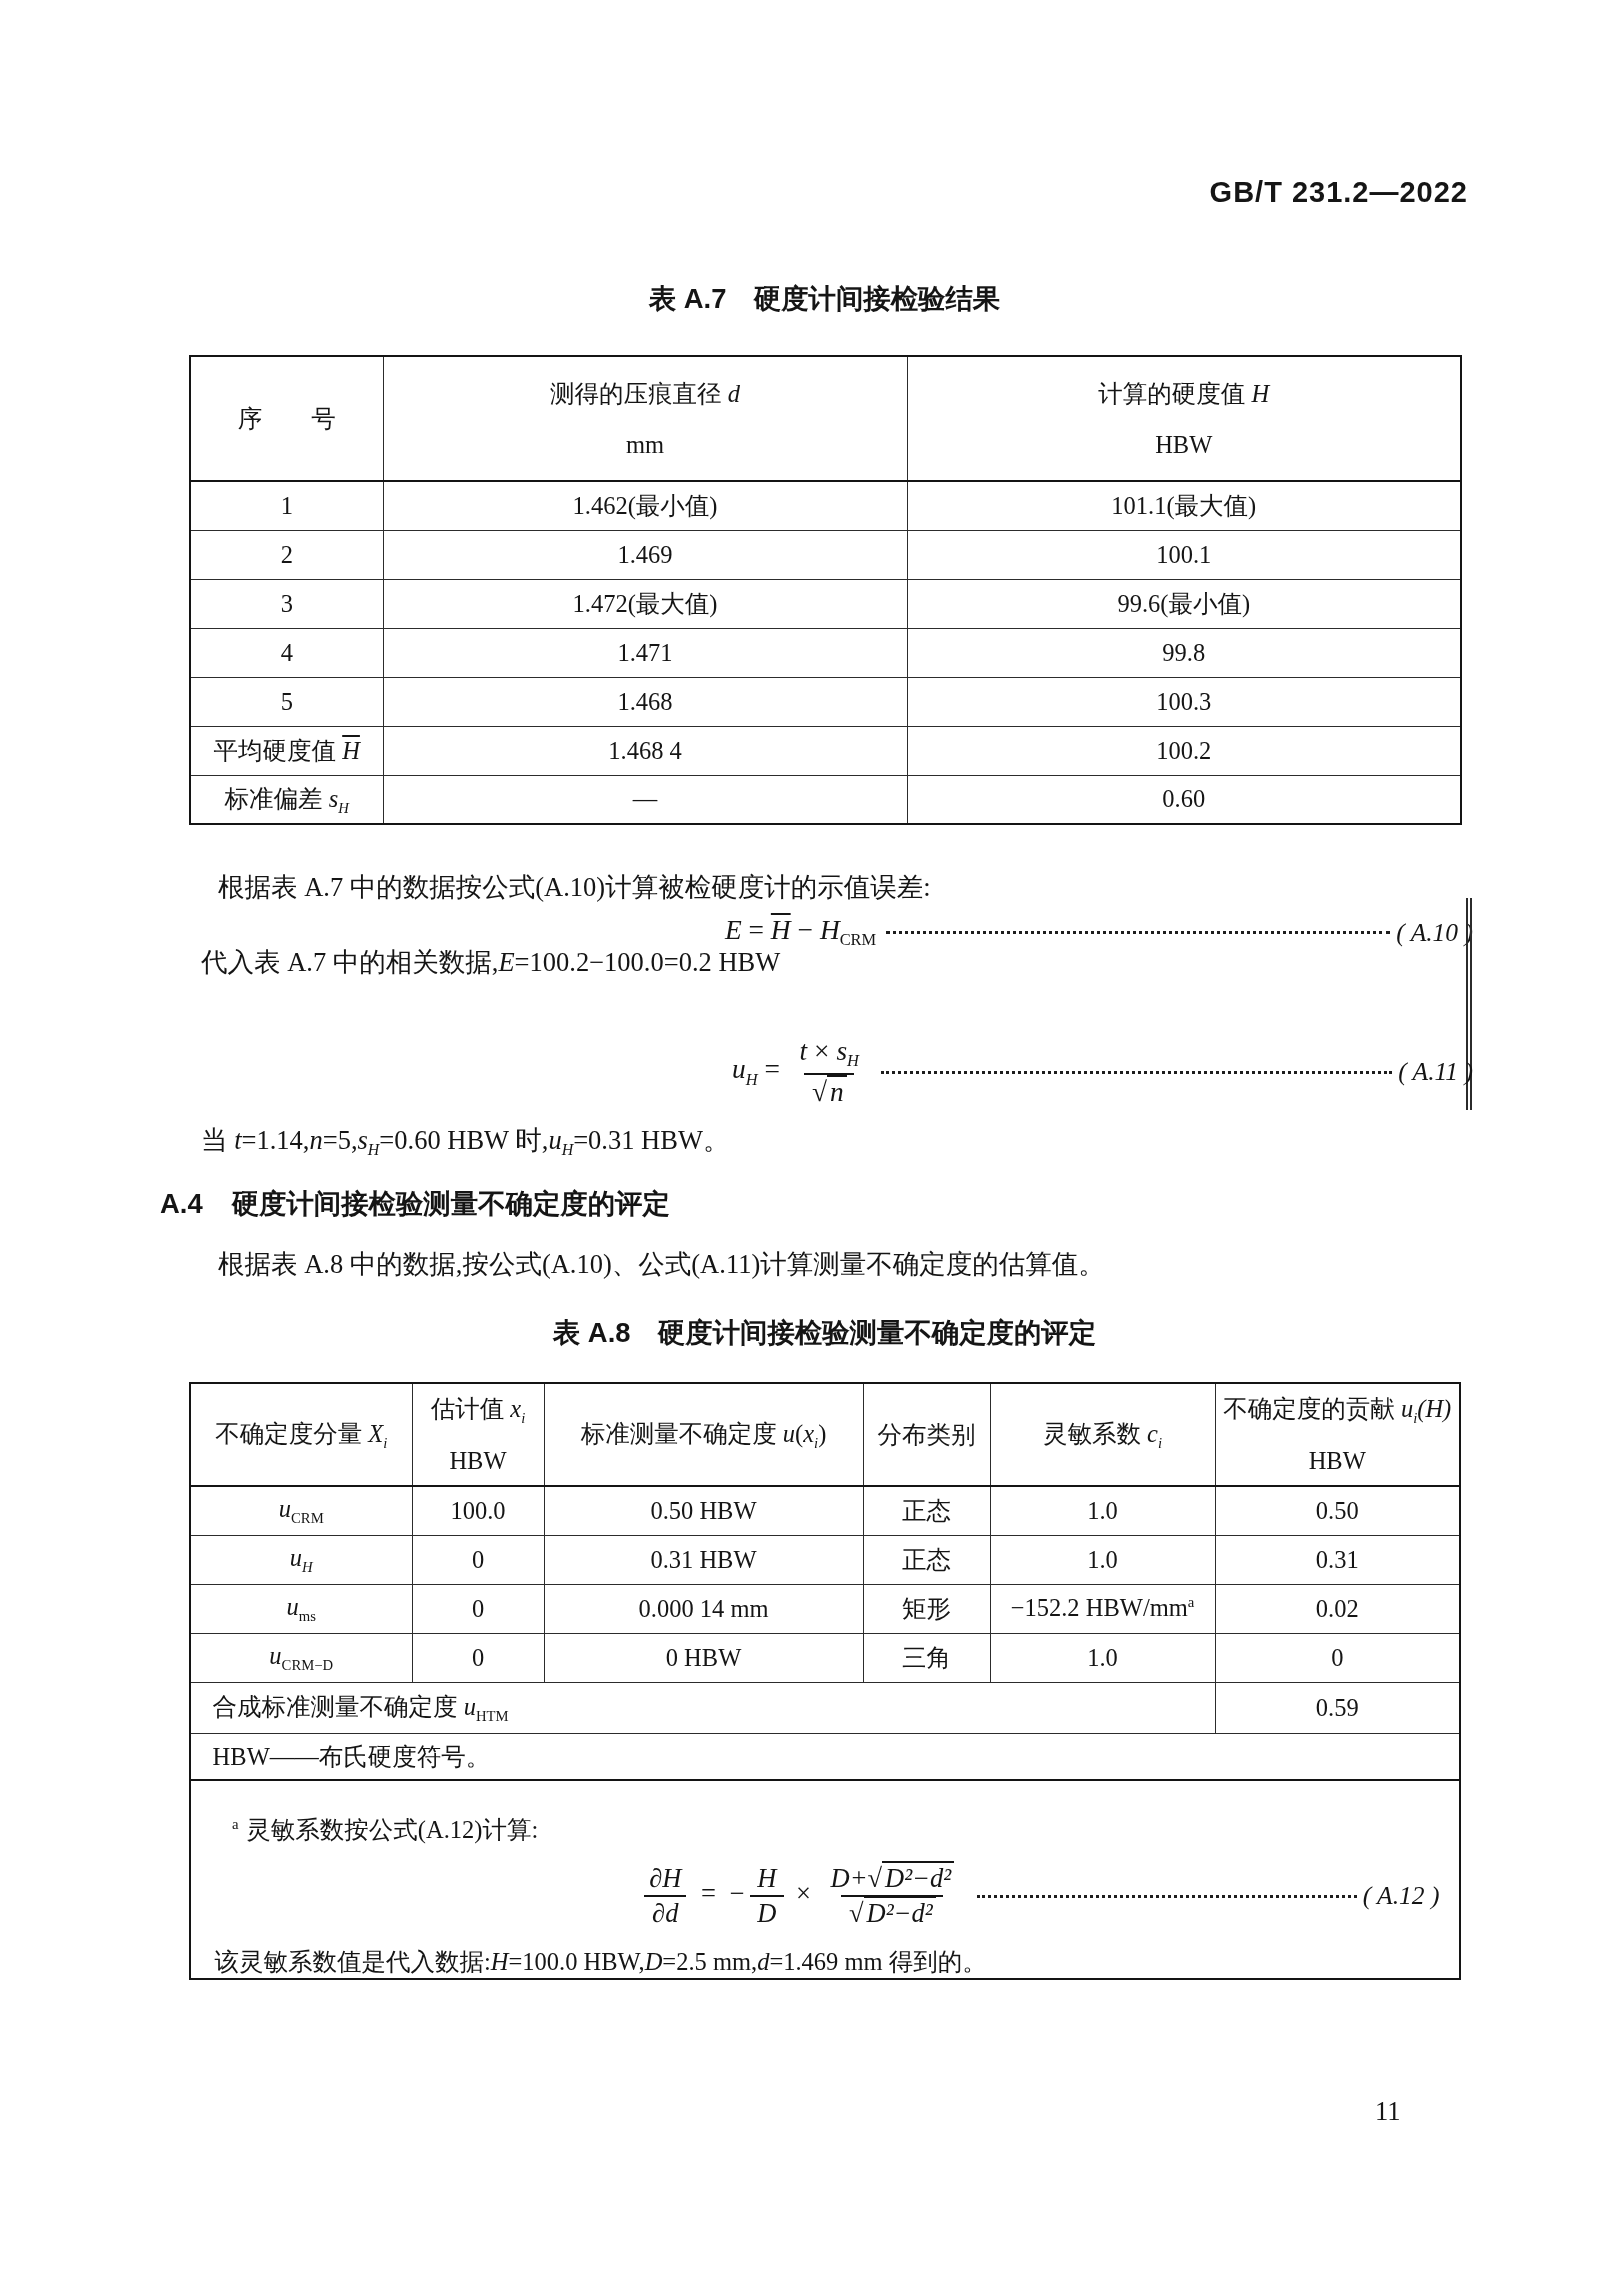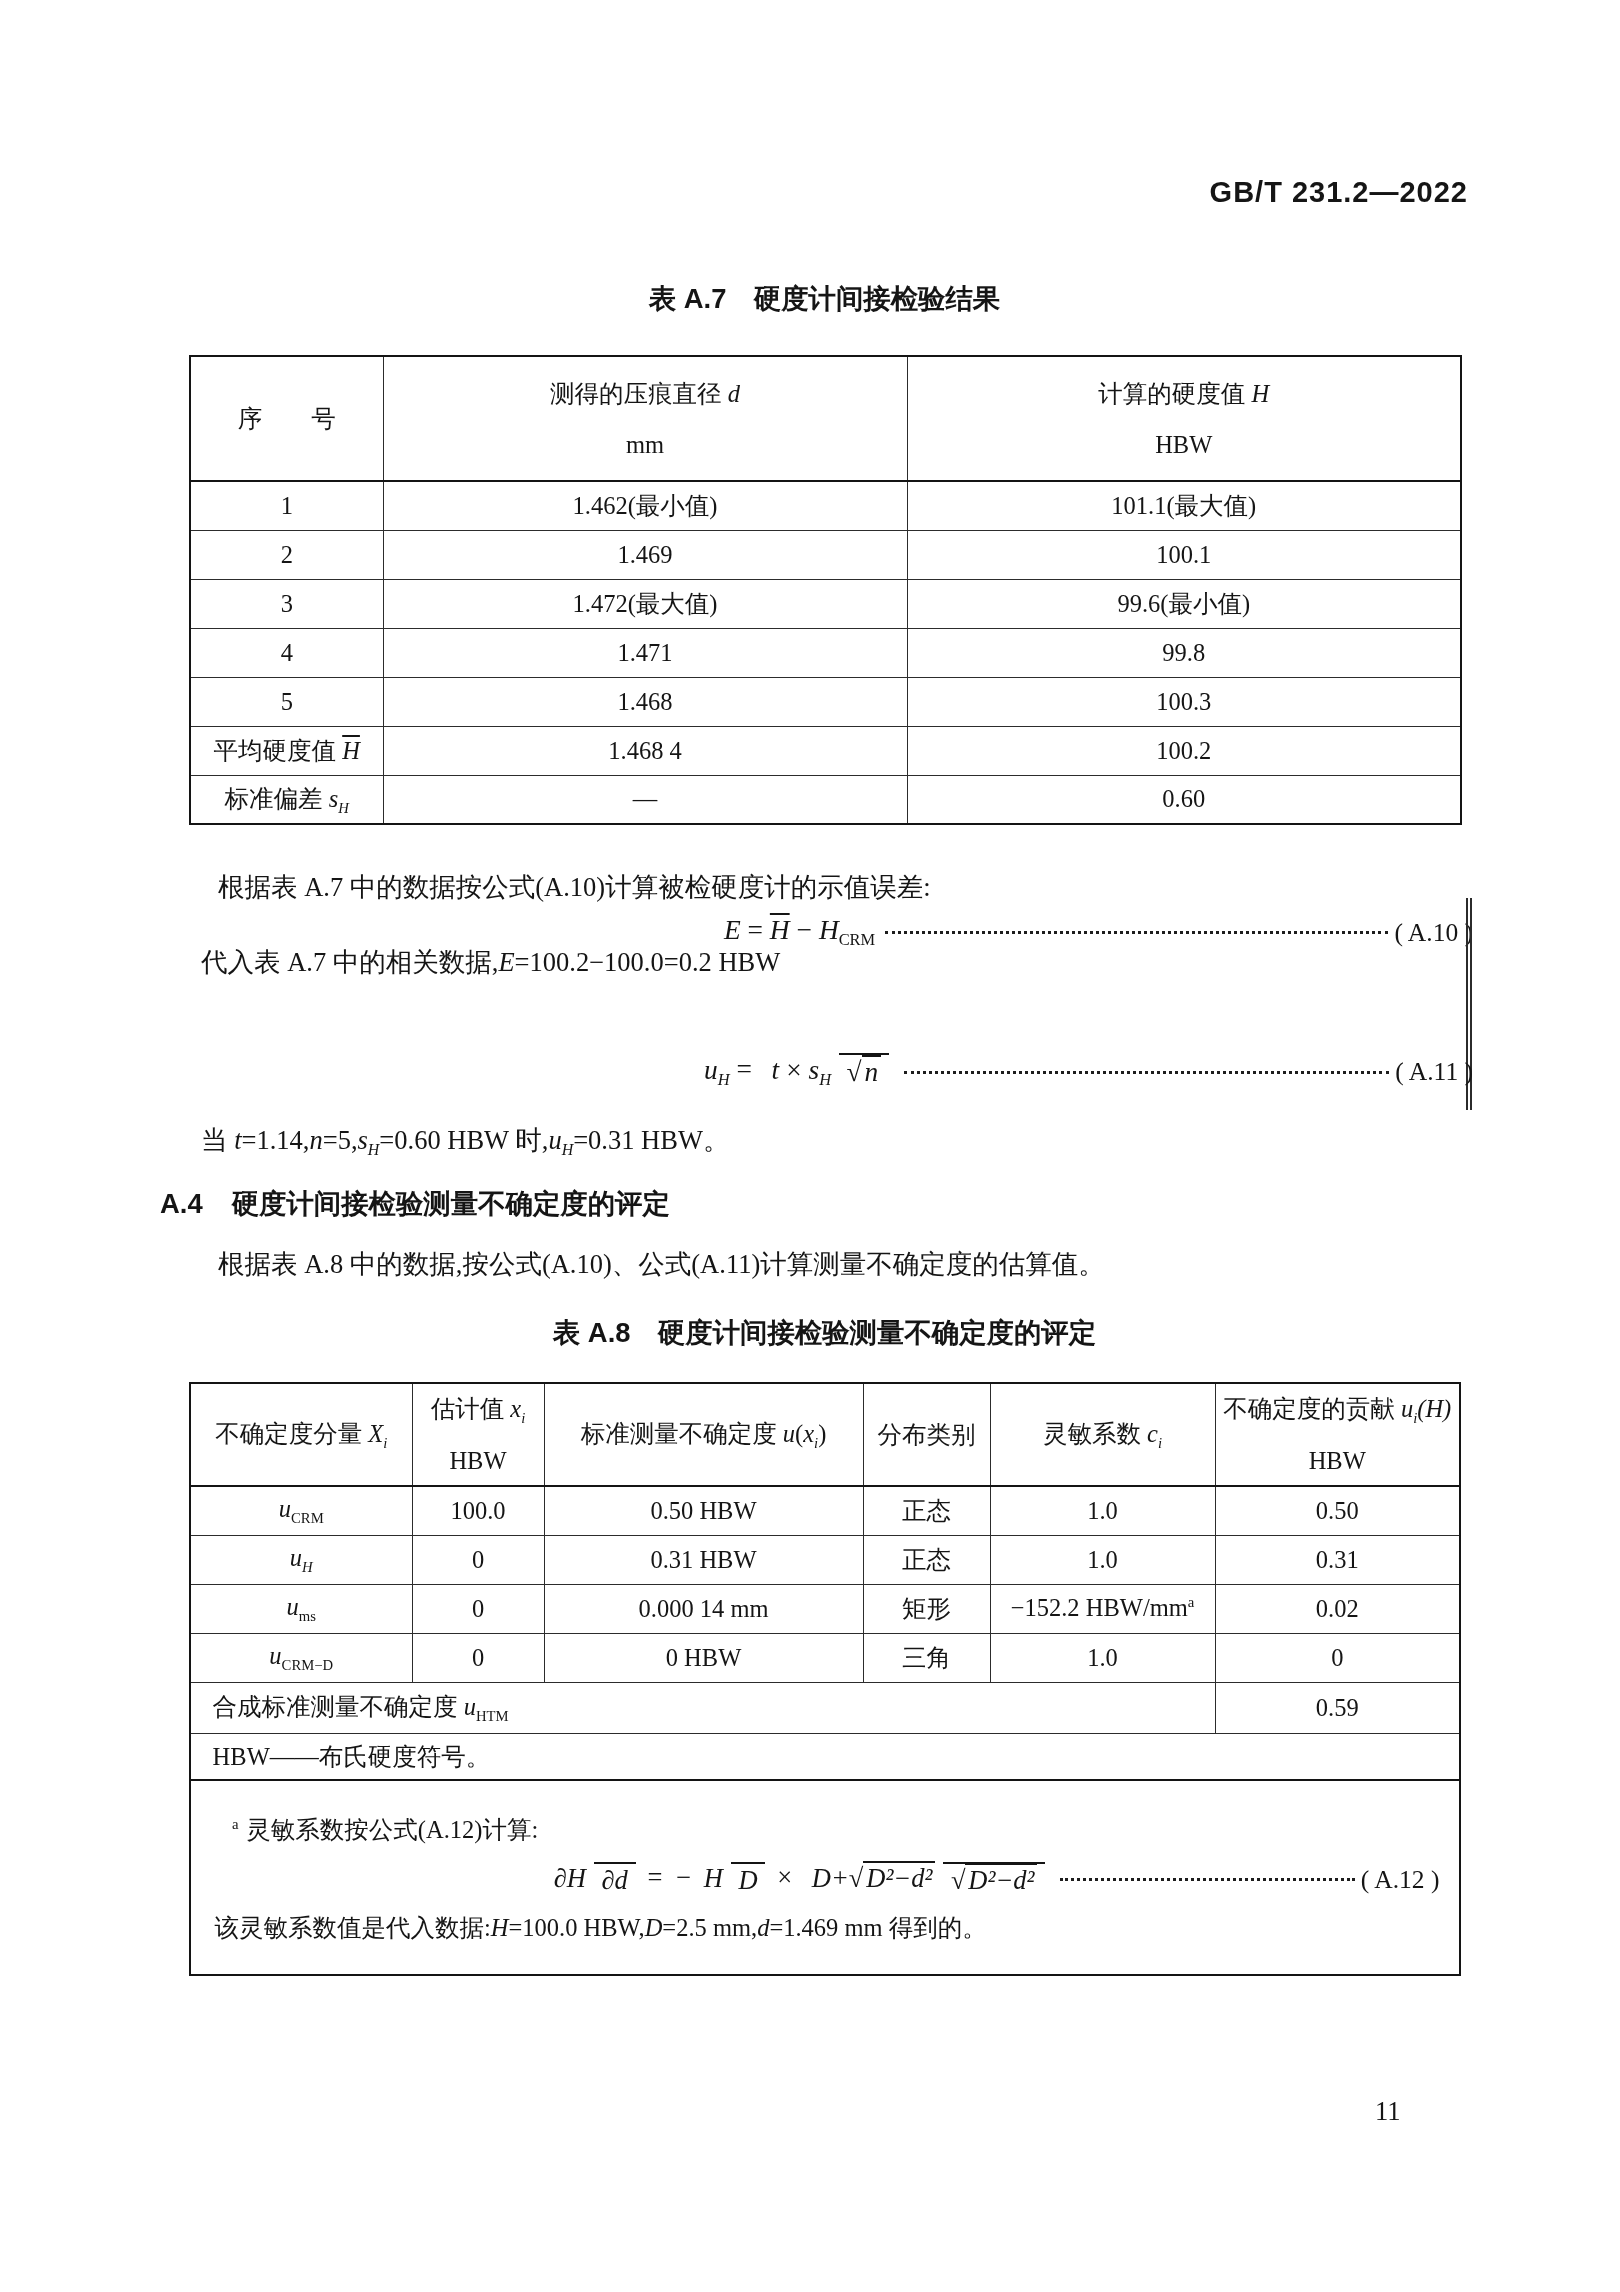--- a/index.html
+++ b/index.html
@@ -17,23 +17,23 @@
              border:2.9px solid #141414;}
   table.grid td{border:1.4px solid #2c2c2c;text-align:center;vertical-align:middle;
                 font-size:24.5px;padding:0;overflow:hidden;}
   table.grid tr.thead td{border-bottom:2.5px solid #141414;}
   .hl{line-height:51px;}
   .left-cell{text-align:left !important;padding-left:21.6px !important;}
   
   .frow{display:flex;align-items:center;font-size:27.4px;}
   .leader{flex:1 1 auto;height:0;border-top:3.3px dotted #1d1d1d;margin:0 5.9px 0 9.8px;}
   .fsp{flex:1.12 1 auto;}
-  .flabel{font-size:25.5px;white-space:nowrap;}
+  .flabel{font-size:25.5px;white-space:nowrap;font-style:italic;}
   .fx{white-space:nowrap;}
-  .frac{display:inline-flex;flex-direction:row;align-items:flex-start;
+  .frac{display:inline-flex;flex-direction:column;align-items:center;
         vertical-align:middle;margin:0 4.9px;}
   .frac .num,.frac .den{padding:2px 7.8px;line-height:1.12;text-align:center;}
   .frac .den{border-top:2.2px solid #141414;}
   .rad{font-style:normal;}
   .radarg{border-top:2.2px solid #141414;padding:0 2.9px;}
   .op{margin:0 6.9px;}
   .change-bar{width:0;border-left:6.9px double #2b2b2b;}
   .fn-intro{font-size:24.5px;margin:32px 0 0 41px;}
   .fn-intro sup{margin-right:7.8px;}
   .fn-formula{display:flex;align-items:center;font-size:26.5px;margin:15.7px 19.6px 0 19.6px;}

